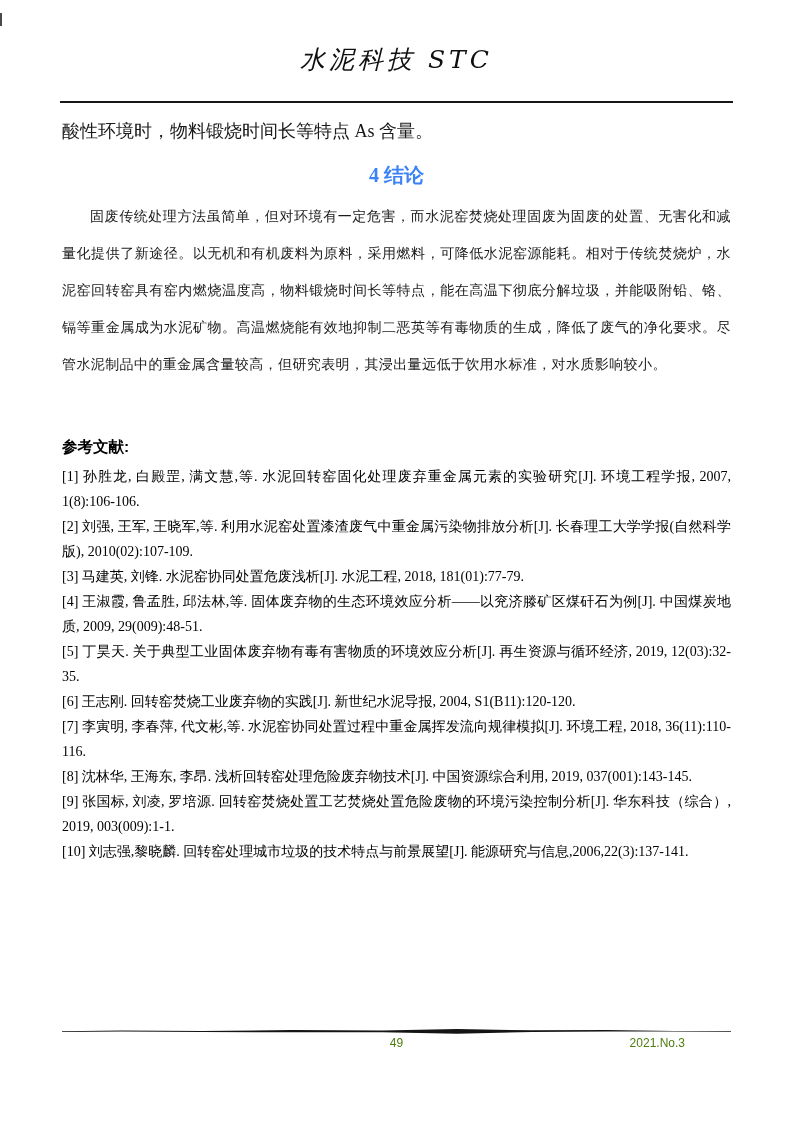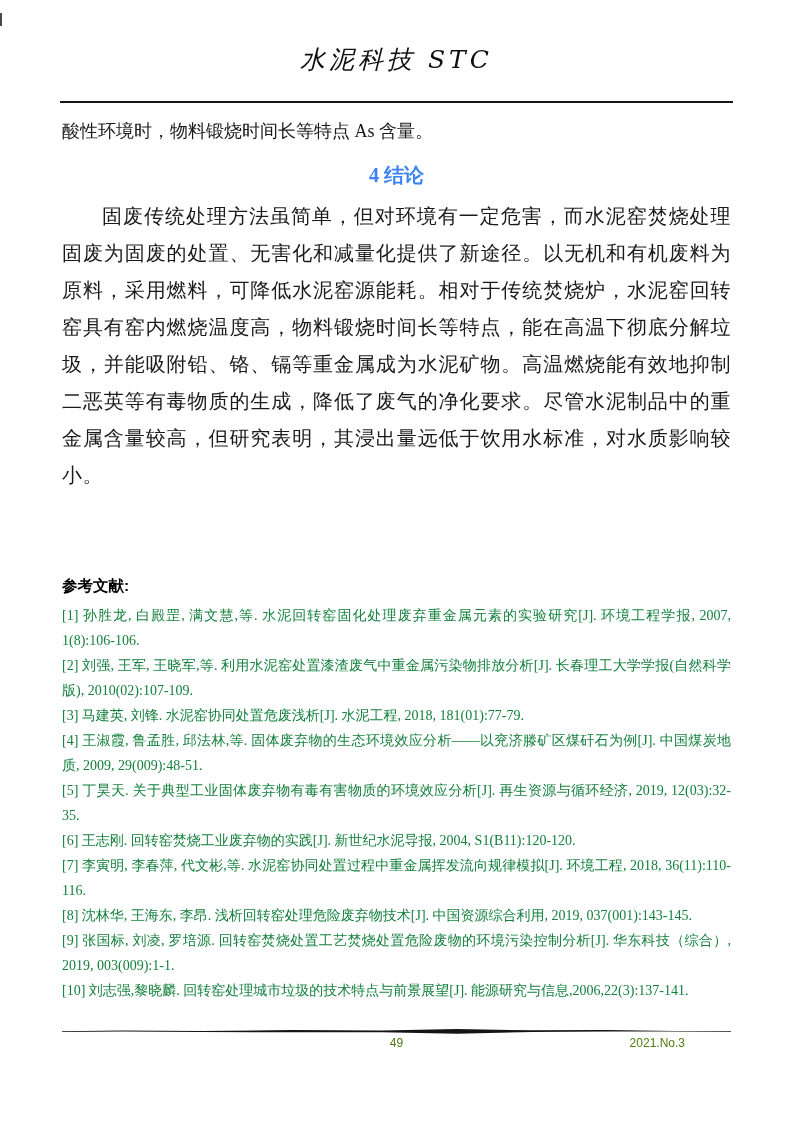--- a/index.html
+++ b/index.html
@@ -39,44 +39,44 @@
     font-family:Liberation Serif, serif;
     font-size:20px;
     font-weight:700;
     color:#3b82f6;
     line-height:26px;
     text-align:center;
   }
   .paragraph{
     margin:10px 62px 0;
     width:669px;
-    font-size:20px;
+    font-size:14px;
     line-height:37px;
     letter-spacing:0.4px;
     text-align:justify;
     text-indent:2em;
   }
   .references{
-    margin:82px 62px 0;
+    margin:54px 62px 0;
     width:669px;
   }
   .references-heading{
     margin:0 0 7px 0;
     font-family:"Liberation Sans","DejaVu Sans",sans-serif;
     font-size:15.5px;
     font-weight:700;
     color:#000;
     line-height:20px;
   }
   .ref{
     margin:0;
     font-size:14px;
     line-height:25px;
     text-align:justify;
-    color:#15803d;
+    color:#000000;
   }
   .page-footer{
     position:absolute;left:0;top:1028px;width:793px;
   }
   .footer-rule{
     display:block;
     margin:0 62px;
     width:669px;height:7px;
   }
   .footer-row{

